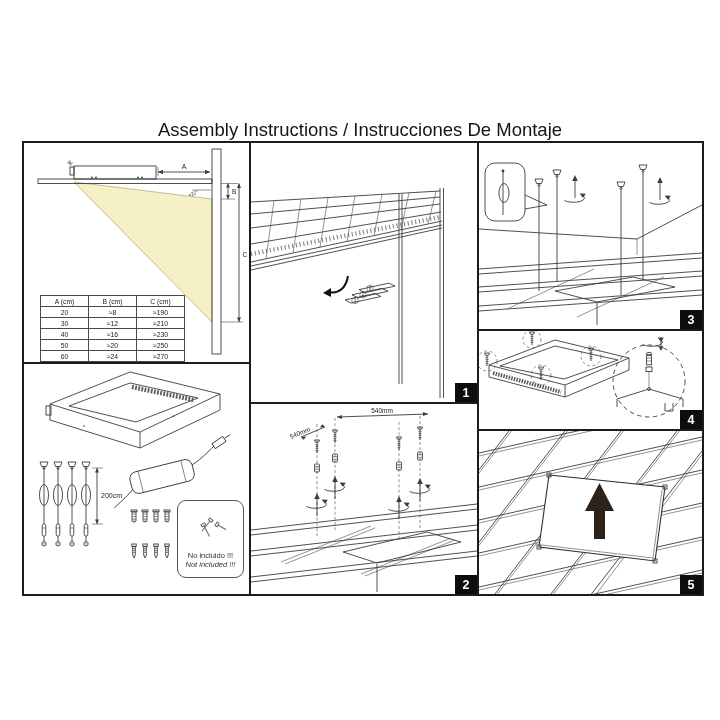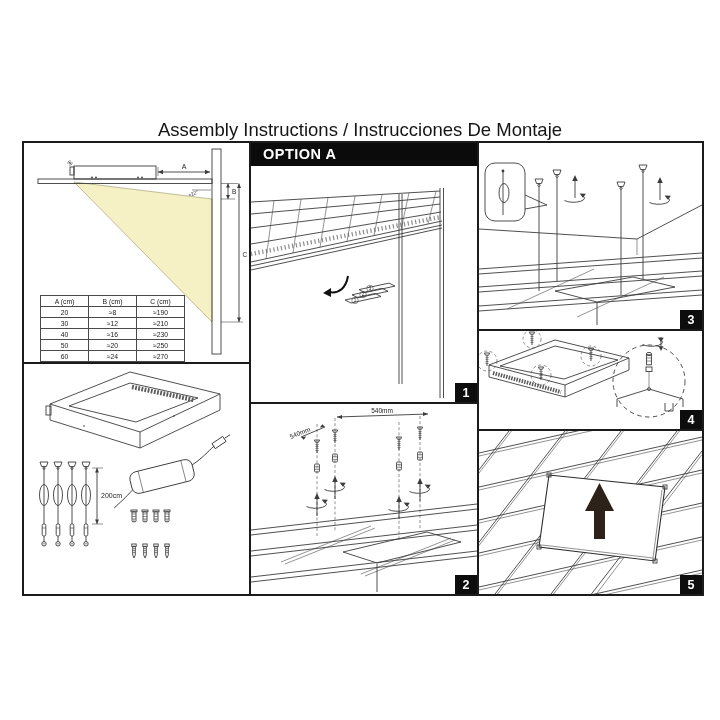--- a/index.html
+++ b/index.html
@@ -217,24 +217,43 @@
       <use href="#plugG" x="132" y="146"></use>
         <use href="#plugG" x="143" y="146"></use>
     </g>
     <g>
       <use href="#wscrewG" x="110" y="180"></use>
         <use href="#wscrewG" x="121" y="180"></use>
       <use href="#wscrewG" x="132" y="180"></use>
         <use href="#wscrewG" x="143" y="180"></use>
     </g>
   </svg>
+  <div class="nibox">
+    <svg width="30" height="26" viewBox="0 0 30 26">
+      <g stroke="#666" stroke-width="1" fill="none">
+        <g transform="translate(14,5) rotate(38)">
+            <line x1="0" y1="0" x2="0" y2="13"></line>
+            <rect x="-2" y="-2.4" width="4" height="2.4"></rect>
+          </g>
+        <g transform="translate(8,10) rotate(-28)">
+            <line x1="0" y1="0" x2="0" y2="12"></line>
+            <rect x="-2" y="-2.4" width="4" height="2.4"></rect>
+          </g>
+        <g transform="translate(22,9) rotate(-60)">
+            <line x1="0" y1="0" x2="0" y2="12"></line>
+            <rect x="-2" y="-2.4" width="4" height="2.4"></rect>
+          </g>
+      </g>
+    </svg>
+    <div class="l1">No incluido !!!</div>
+    <div class="l2">Not included !!!</div>
+  </div>
 </div>
 
 <div class="panel" style="left:249px;top:141px;width:230px;height:263px;">
-  <div class="optbar">OPTION A</div>
   <svg class="draw" style="top:23px" width="226" height="236" viewBox="0 0 226 236">
     <g>
       <line class="d" x1="148" y1="28" x2="148" y2="218"></line>
       <line class="d" x1="151" y1="28" x2="151" y2="218"></line>
       <line class="d" x1="189" y1="22" x2="189" y2="232"></line>
       <line class="d" x1="192.5" y1="22" x2="192.5" y2="232"></line>
     </g>
     <g>
       <line class="d" x1="0" y1="36" x2="189" y2="25"></line>
       <line class="d" x1="0" y1="48" x2="189" y2="31"></line>

